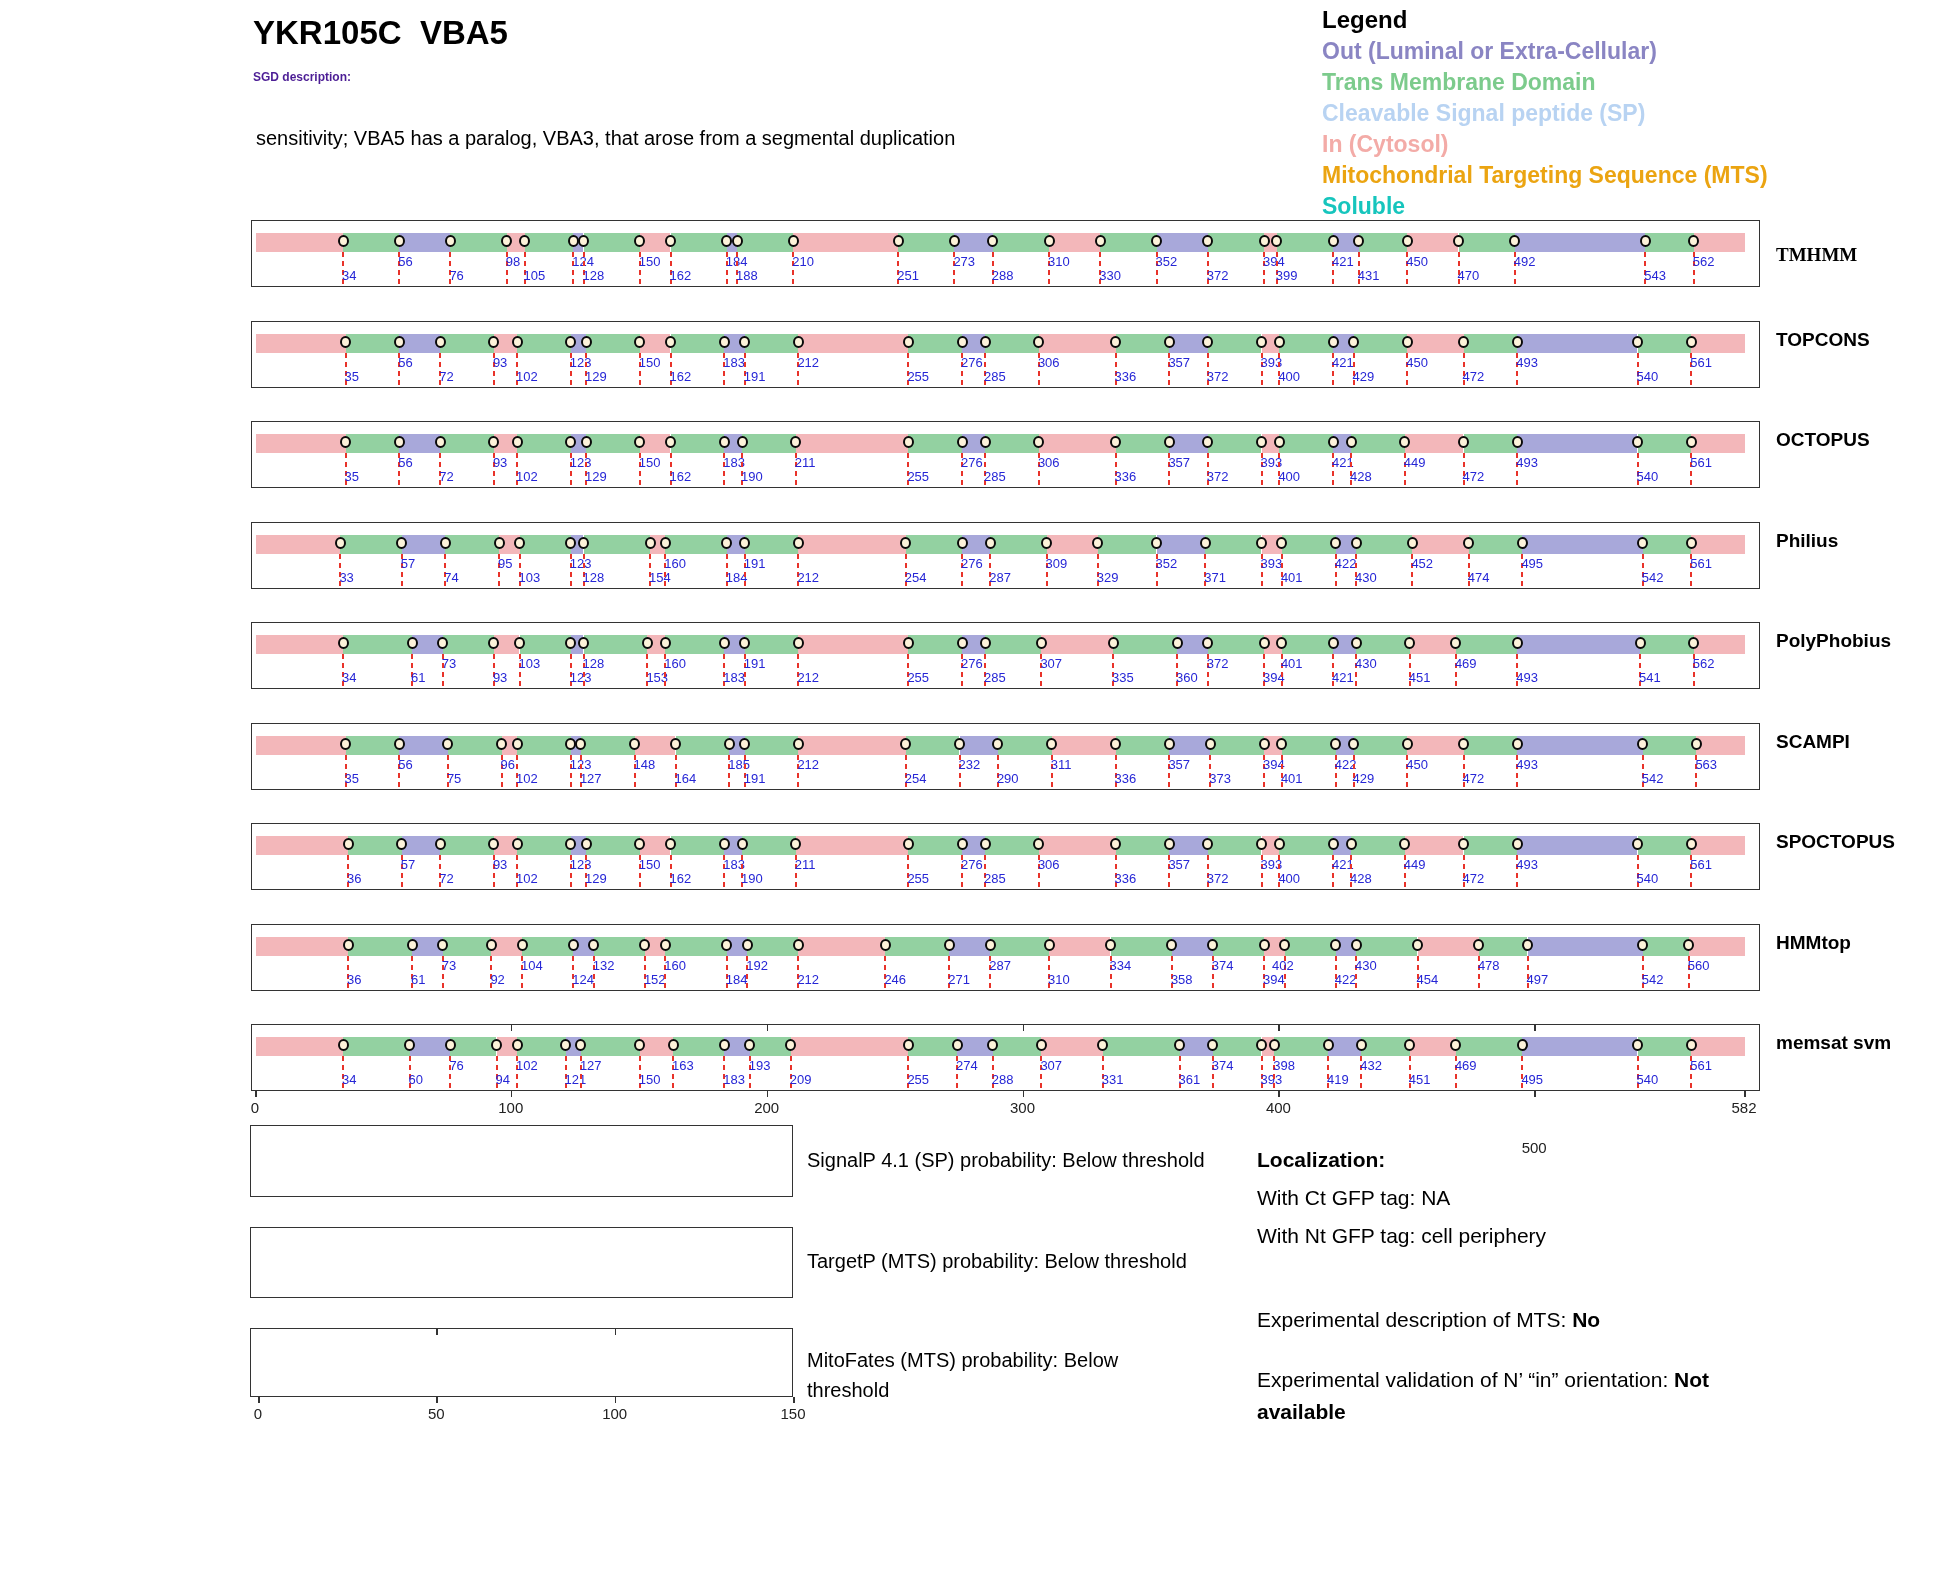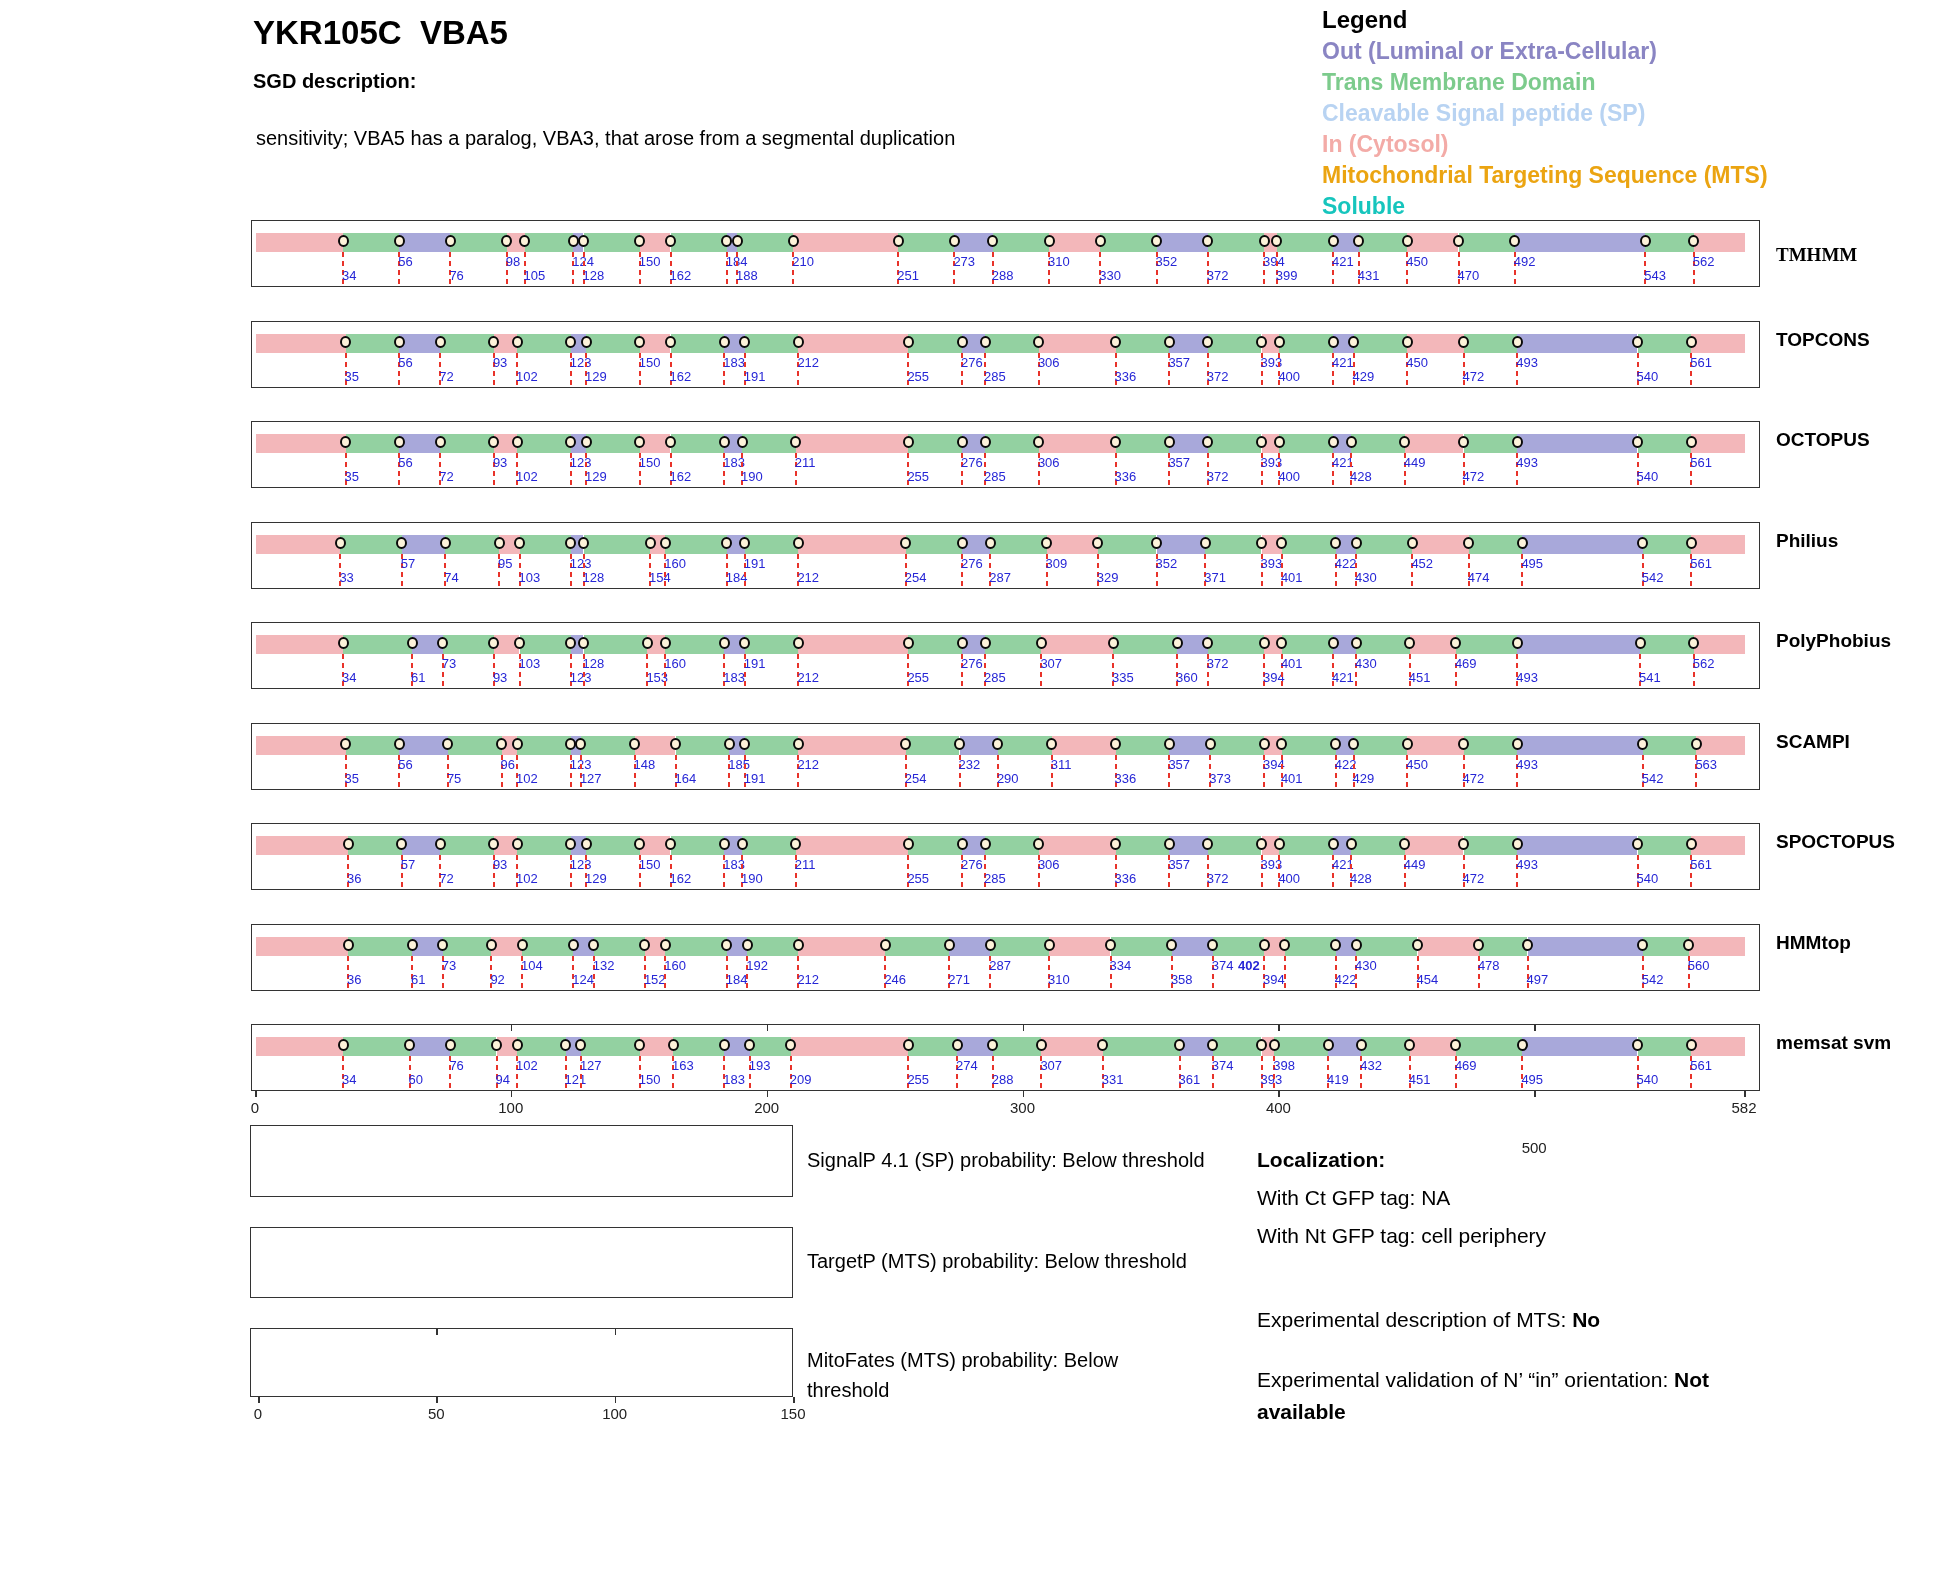--- a/index.html
+++ b/index.html
@@ -1,20 +1,20 @@
 <!DOCTYPE html>
 <html><head>
 <meta charset="utf-8">
 <style>
   html,body{margin:0;padding:0;background:#fff;}
   body{font-family:"Liberation Sans",sans-serif;width:1950px;height:1573px;position:relative;overflow:hidden;}
   .abs{position:absolute;}
   #stage{position:absolute;left:0;top:0;width:1950px;height:1573px;}
   .page-title{font-size:33px;font-weight:bold;color:#000;white-space:pre;}
-  .sgd-label{font-size:20px;font-weight:bold;color:#000000;}
+  .sgd-label{font-size:12px;font-weight:bold;color:#4c1d95;}
   .desc-line{font-size:20px;color:#000;white-space:pre;}
   .legend-head{font-size:24px;font-weight:bold;color:#000;}
   .legend-item{font-size:23px;font-weight:bold;white-space:pre;}
   .panel{position:absolute;border:1.4px solid #333;background:#fff;box-sizing:border-box;}
   .seg{position:absolute;top:12px;height:19px;}
   .bmark{position:absolute;width:11px;height:12px;border:2px solid #0a0a0a;border-radius:50%;background:#fdf3da;box-sizing:border-box;top:14px;}
   .bline{position:absolute;width:2px;top:31px;height:32px;background:repeating-linear-gradient(180deg,#e8332a 0 5px,rgba(0,0,0,0) 5px 9px);}
   .bnum{position:absolute;font-size:13px;color:#2626d6;white-space:pre;}
   .bnum.u{top:33px;} .bnum.l{top:47px;}
   .pred-label{position:absolute;font-size:19px;font-weight:bold;color:#000;white-space:pre;}
@@ -942,21 +942,21 @@
         <div class="bmark" style="left: 914.4px;"></div>
         <div class="bnum l" style="left: 918.9px;">358</div>
         <div class="bline" style="left: 959.8px;"></div>
         <div class="bmark" style="left: 955.3px;"></div>
         <div class="bnum u" style="left: 959.8px;">374</div>
         <div class="bline" style="left: 1011px;"></div>
         <div class="bmark" style="left: 1006.5px;"></div>
         <div class="bnum l" style="left: 1011px;">394</div>
         <div class="bline" style="left: 1031.5px;"></div>
         <div class="bmark" style="left: 1027px;"></div>
-        <div class="bnum u" style="left: 986px; font-weight: bold;">402</div>
+        <div class="bnum u" style="left: 1020px;">402</div>
         <div class="bline" style="left: 1082.7px;"></div>
         <div class="bmark" style="left: 1078.2px;"></div>
         <div class="bnum l" style="left: 1082.7px;">422</div>
         <div class="bline" style="left: 1103.1px;"></div>
         <div class="bmark" style="left: 1098.6px;"></div>
         <div class="bnum u" style="left: 1103.1px;">430</div>
         <div class="bline" style="left: 1164.5px;"></div>
         <div class="bmark" style="left: 1160px;"></div>
         <div class="bnum l" style="left: 1164.5px;">454</div>
         <div class="bline" style="left: 1225.9px;"></div>

